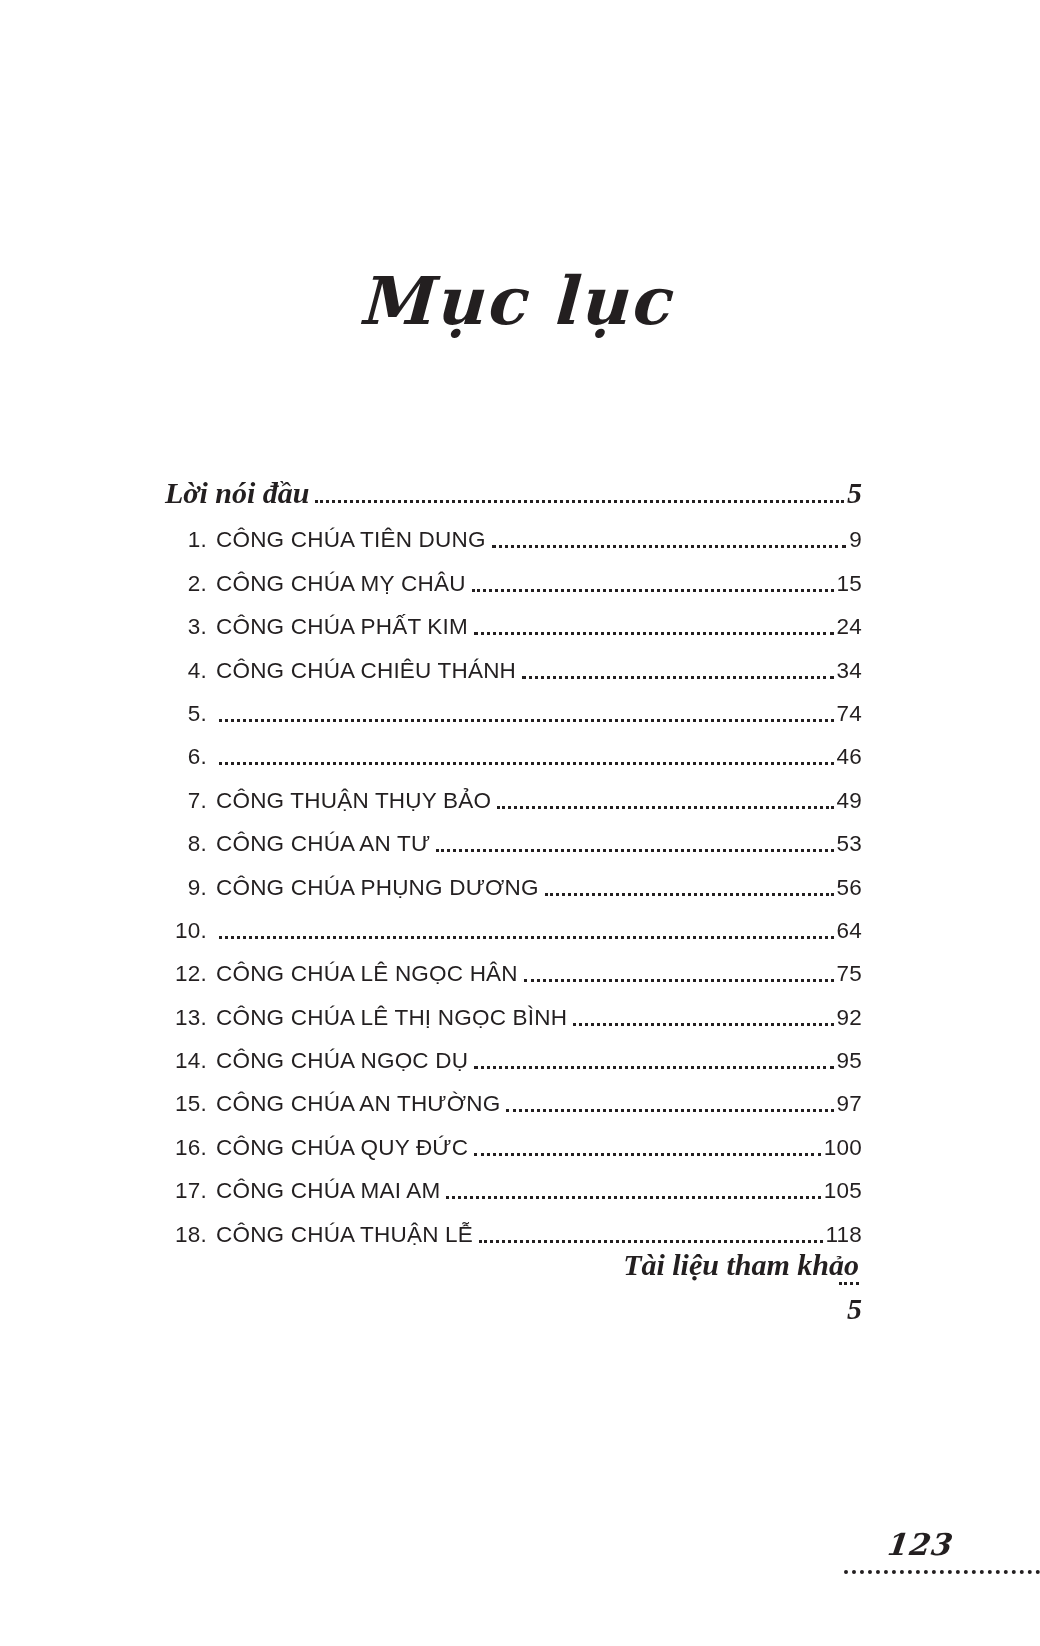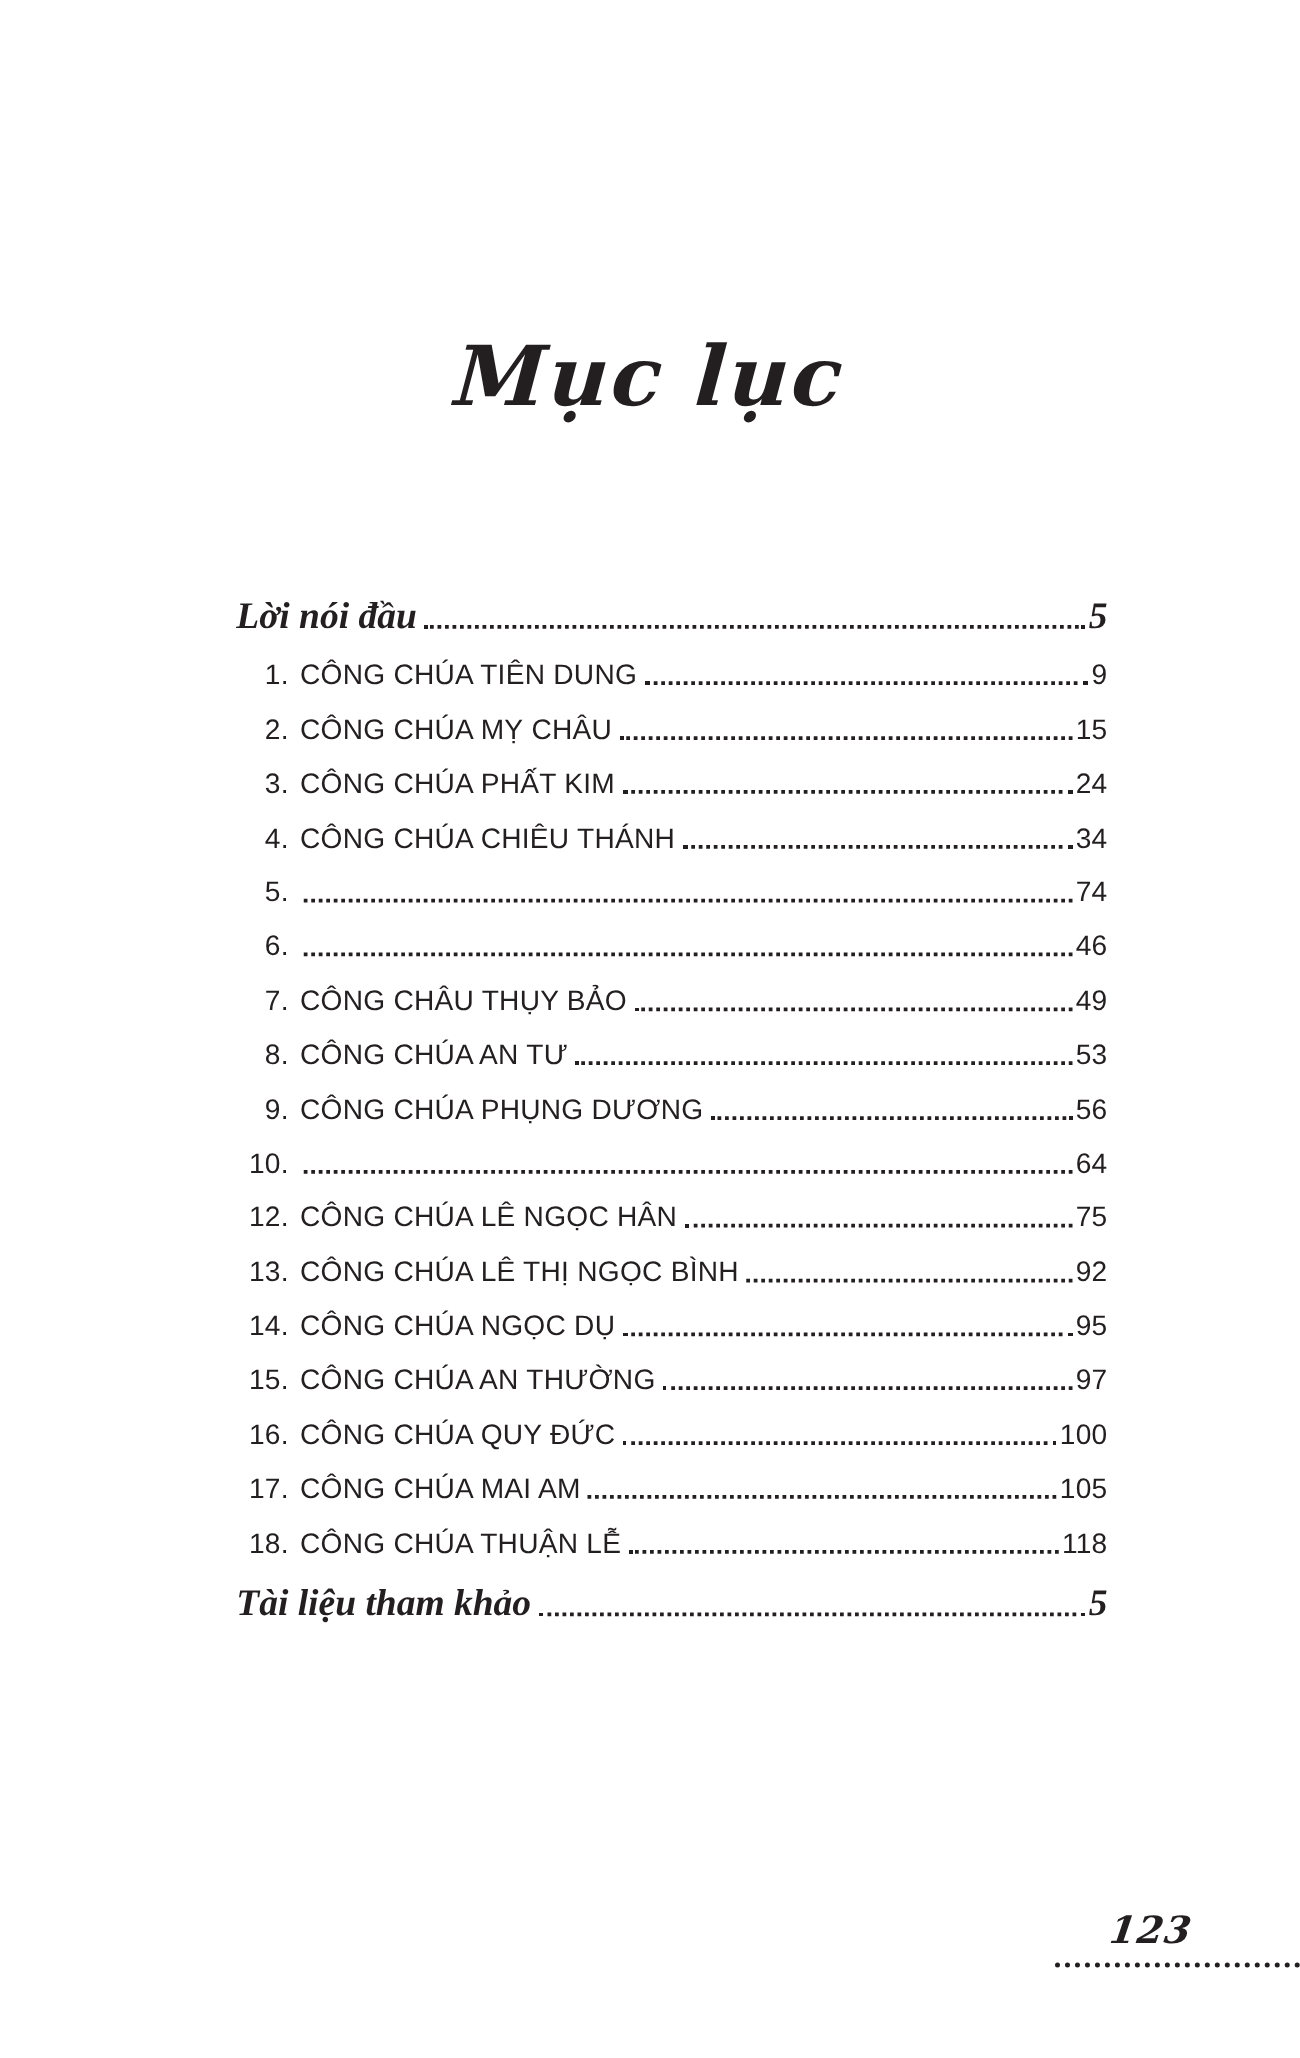--- a/index.html
+++ b/index.html
@@ -22,42 +22,41 @@
     font-weight: 600;
     font-size: 66px;
     letter-spacing: 2px;
     transform: skewX(-4deg);
   }
 
   .toc {
     position: absolute;
     left: 165px; top: 450px;
     width: 697px;
-    margin-left: 24px;
   }
 
   .toc-row {
     display: flex;
     align-items: flex-end;
   }
 
   .heading-row {
     height: 60px;
     font-family: "Liberation Serif", serif;
     font-style: italic;
     font-weight: bold;
     font-size: 30px;
   }
   .heading-row .toc-page {
     font-family: "Liberation Serif", serif;
     font-style: italic;
     font-weight: bold;
     font-size: 30px;
   }
-  .back-heading-row { height: 52px; }
+  .back-heading-row { height: 52px; flex-direction: column; }
 
   .entry-row {
     height: 43.4px;
     font-size: 22.5px;
     font-weight: 400;
     letter-spacing: 0.2px;
   }
 
   .toc-num {
     flex: none;
@@ -155,21 +154,21 @@
   </div>
 
   <div class="toc-row entry-row">
     <span class="toc-num">6.</span>
     <span class="leader"></span>
     <span class="toc-page">46</span>
   </div>
 
   <div class="toc-row entry-row">
     <span class="toc-num">7.</span>
-    <span class="toc-label">CÔNG CHÂU THỤY BẢO</span>
+    <span class="toc-label">CÔNG THUẬN THỤY BẢO</span>
     <span class="leader"></span>
     <span class="toc-page">49</span>
   </div>
 
   <div class="toc-row entry-row">
     <span class="toc-num">8.</span>
     <span class="toc-label">CÔNG CHÚA AN TƯ</span>
     <span class="leader"></span>
     <span class="toc-page">53</span>
   </div>

